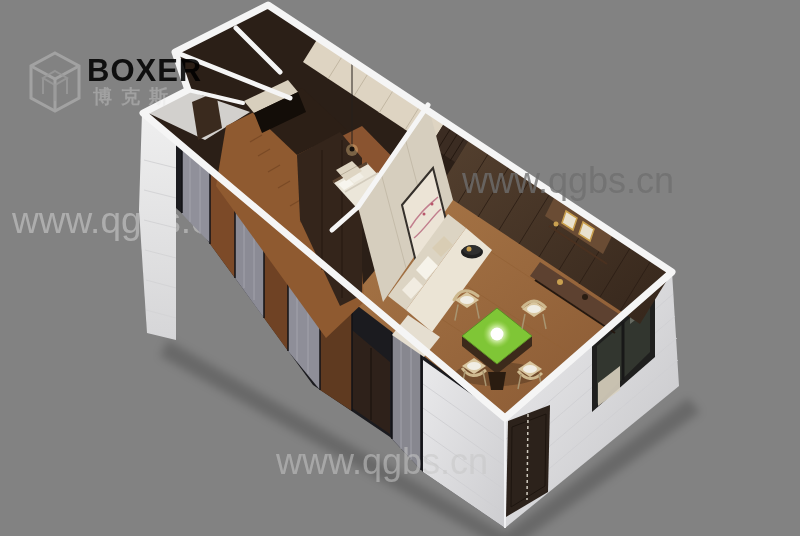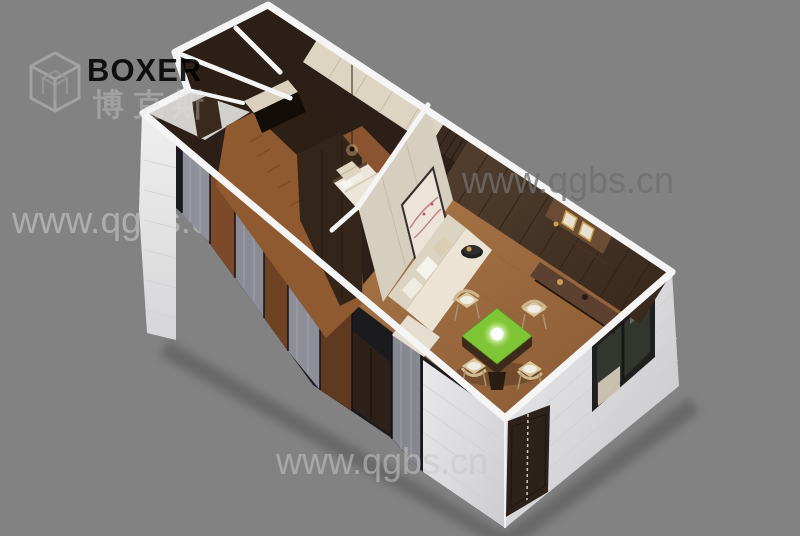--- a/index.html
+++ b/index.html
@@ -15,21 +15,21 @@
   .wm-topright{left:462px;top:160px;font-size:36px;color:rgb(111,111,111);opacity:.78;z-index:2;}
   .wm-bottom{left:276px;top:441px;font-size:36px;color:rgba(198,198,198,.55);z-index:2;}
   .building{position:absolute;left:0;top:0;z-index:1;}
   .logo{position:absolute;left:0;top:0;z-index:3;width:240px;height:140px;}
   .logo-cube{position:absolute;left:28px;top:50px;}
   .logo-brand{
     position:absolute;left:87px;top:53px;font-size:31px;font-weight:bold;
     color:#000000;opacity:.88;letter-spacing:1px;
   }
   .logo-sub{
-    position:absolute;left:93px;top:84px;font-size:31px;
+    position:absolute;left:93px;top:84px;font-size:19px;
     color:rgba(225,225,225,.33);letter-spacing:9px;font-weight:bold;
   }
 </style>
 </head>
 <body>
 
 <div class="stage">
 
   <div class="wm wm-left">www.qgbs.cn</div>
 

